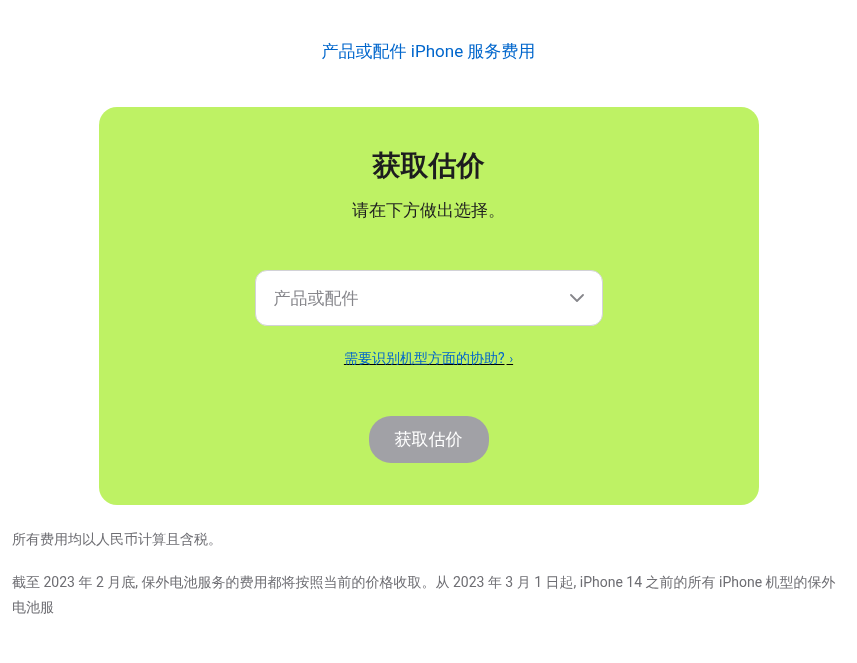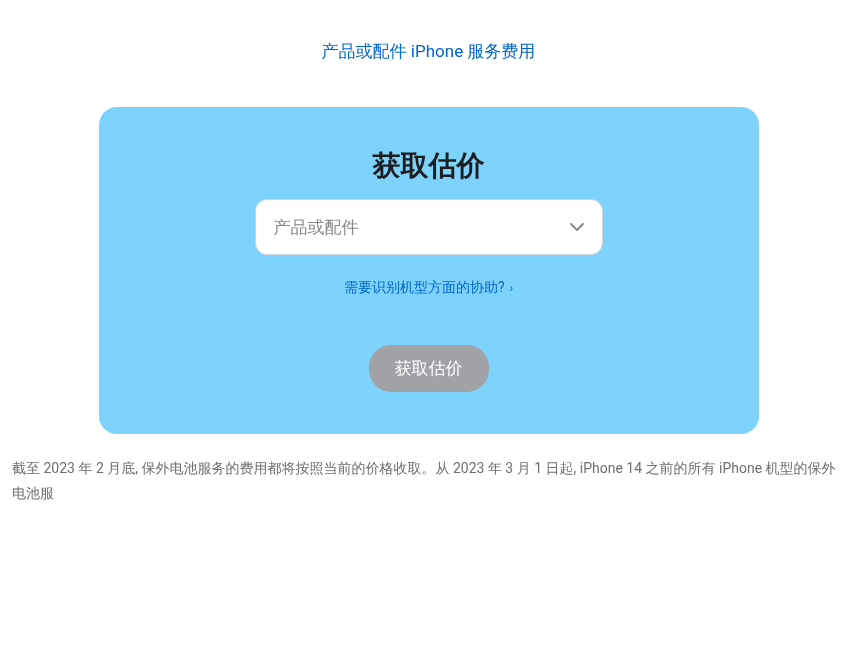--- a/index.html
+++ b/index.html
@@ -21,21 +21,21 @@
     .top-link {
       text-align: center;
       padding: 40px 0 16px 0;
     }
     .top-link a {
       color: #0066cc;
       text-decoration: none;
       font-size: 17px;
     }
     .card {
-      background: #7dd3fc;
+      background: #bef264;
       border-radius: 18px;
       width: 660px;
       margin: 28px auto 0 auto;
       padding: 40px 50px 30px 50px;
       text-align: center;
     }
     .card-title {
       font-size: 28px;
       font-weight: 600;
       color: #1d1d1f;
@@ -74,20 +74,21 @@
       width: 14px;
       height: 14px;
       pointer-events: none;
     }
     .chevron svg {
       display: block;
     }
     .help-link {
       margin-top: 12px;
       margin-bottom: 48px;
+      text-decoration: underline;
     }
     .help-link a {
       color: #0066cc;
       text-decoration: none;
       font-size: 14px;
     }
     .help-link .arrow {
       color: #0066cc;
       margin-left: 2px;
       font-size: 12px;
@@ -116,20 +117,21 @@
 </head>
 <body>
 
 <div class="container">
   <div class="top-link">
     <a href="#">产品或配件 iPhone 服务费用</a>
   </div>
 
   <div class="card">
     <h2 class="card-title">获取估价</h2>
+    <p class="card-subtitle">请在下方做出选择。</p>
 
     <div class="select-wrap">
       <div class="select-box">
         <span>产品或配件</span>
         <span class="chevron">
           <svg viewBox="0 0 14 14" width="14" height="14">
               <path d="M1 4 L7 10 L13 4" stroke="#86868b" stroke-width="1.8" fill="none" stroke-linecap="round" stroke-linejoin="round"></path>
             </svg>
         </span>
       </div>
@@ -139,18 +141,19 @@
     <div class="help-link">
       <a href="#">
         <span>需要识别机型方面的协助?</span><span class="arrow"> ›</span>
       </a>
     </div>
 
     <button class="submit-btn">获取估价</button>
   </div>
 
   <div class="footer-text">
+    <p class="footer-para">所有费用均以人民币计算且含税。</p>
     <p>
       <span>截至 2023 年 2 月底, 保外电池服务的费用都将按照当前的价格收取。从 2023 年 3 月 1 日起, iPhone 14 之前的所有 iPhone 机型的保外电池服</span><br>
       
     </p>
   </div>
 </div>
 
 </body></html>

